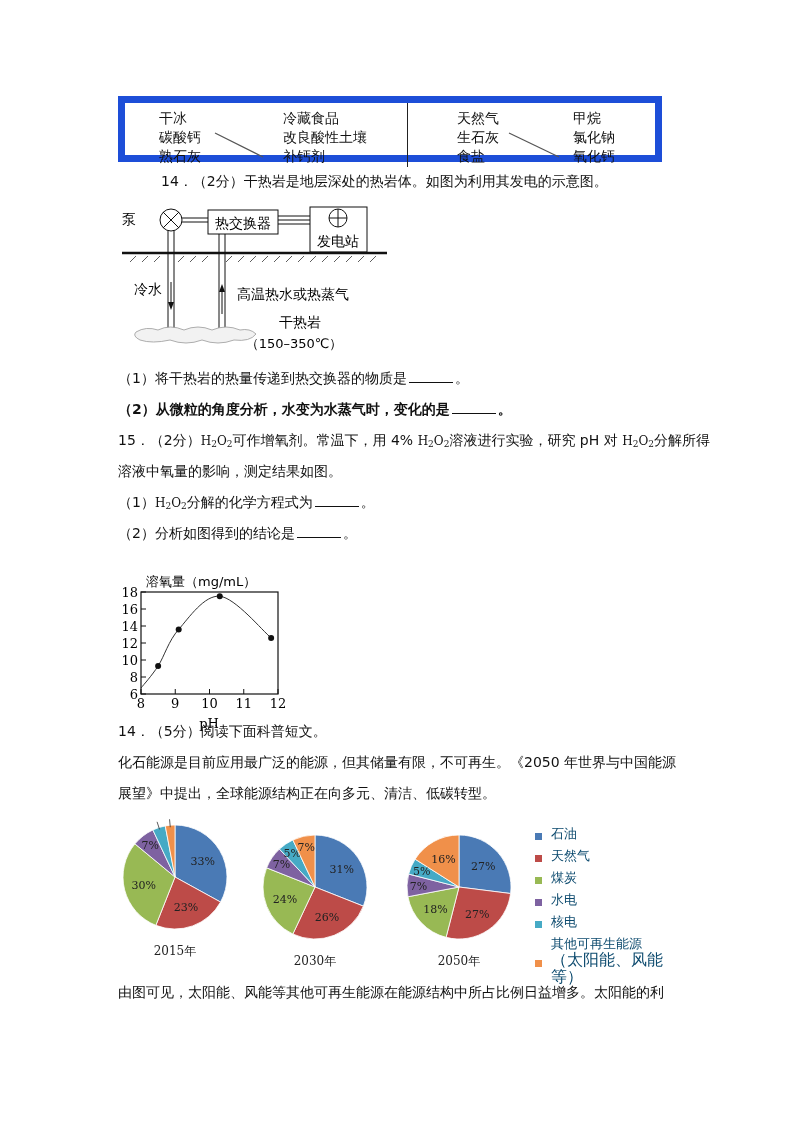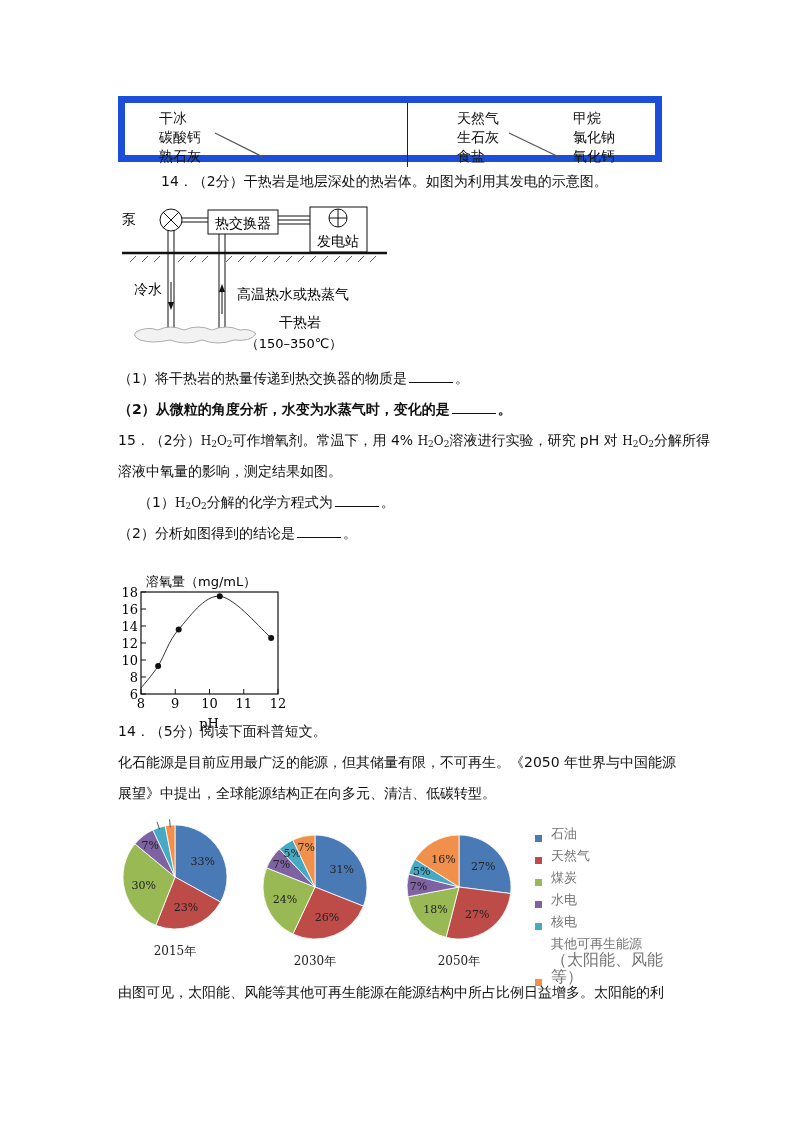--- a/index.html
+++ b/index.html
@@ -21,32 +21,37 @@
   .diagram { left:122px; top:202px; width:270px; height:155px; }
   .diagram svg text { font-family:"DejaVu Sans", sans-serif; }
 
   
   .chart { left:118px; top:570px; width:180px; height:165px; }
   .chart svg text { font-family:"DejaVu Serif", serif; }
 
   
   .pies { left:118px; top:810px; width:560px; height:165px; }
   .legend { left:535px; top:826px; width:150px; }
-  .legend-item { display:flex; align-items:flex-end; font-size:13px; line-height:16px; color:#737373; margin-bottom:6px; }
+  .legend-item { display:flex; align-items:center; font-size:13px; line-height:16px; color:#0c4a6e; margin-bottom:6px; }
   .legend-swatch { width:7px; height:7px; margin:4px 9px 0 0; flex:none; }
 </style>
 </head>
 <body>
 
 <div class="abs match-table">
   <div class="abs divider"></div>
   <div class="abs mt-col" style="left:34px; top:6px;">
     <div>干冰</div>
     <div>碳酸钙</div>
     <div>熟石灰</div>
+  </div>
+  <div class="abs mt-col" style="left:158px; top:6px;">
+    <div>冷藏食品</div>
+    <div>改良酸性土壤</div>
+    <div>补钙剂</div>
   </div>
   <div class="abs mt-col" style="left:332px; top:6px;">
     <div>天然气</div>
     <div>生石灰</div>
     <div>食盐</div>
   </div>
   <div class="abs mt-col" style="left:448px; top:6px;">
     <div>甲烷</div>
     <div>氯化钠</div>
     <div>氧化钙</div>
@@ -132,21 +137,21 @@
   <span>（1）将干热岩的热量传递到热交换器的物质是</span><span class="blank"></span><span>。</span>
 </div>
 <div class="abs txt" style="left:118px; top:400px;font-weight:bold;">
   <span>（2）从微粒的角度分析，水变为水蒸气时，变化的是</span><span class="blank"></span><span>。</span>
 </div>
 
 <div class="abs txt" style="left:118px; top:431px;">
   <span>15．（2分）</span><span class="h2o2"><span>H</span><sub>2</sub><span>O</span><sub>2</sub></span><span>可作增氧剂。常温下，用 4%  </span><span class="h2o2"><span>H</span><sub>2</sub><span>O</span><sub>2</sub></span><span>溶液进行实验，研究 pH 对 </span><span class="h2o2"><span>H</span><sub>2</sub><span>O</span><sub>2</sub></span><span>分解所得</span>
 </div>
 <div class="abs txt" style="left:118px; top:462px;">溶液中氧量的影响，测定结果如图。</div>
-<div class="abs txt" style="left:118px; top:493px;margin-left:20px;">
+<div class="abs txt" style="left:118px; top:493px;">
   <span>（1）</span><span class="h2o2"><span>H</span><sub>2</sub><span>O</span><sub>2</sub></span><span>分解的化学方程式为</span><span class="blank"></span><span>。</span>
 </div>
 <div class="abs txt" style="left:118px; top:524px;">
   <span>（2）分析如图得到的结论是</span><span class="blank"></span><span>。</span>
 </div>
 
 <div class="abs chart">
   <svg id="line-chart" width="180" height="165">
     <text id="lc-title" x="28" y="16" font-size="13" style="font-family:'DejaVu Sans',sans-serif">溶氧量（mg/mL）</text>
     <text id="lc-xlabel" x="91" y="158" font-size="13" text-anchor="middle">pH</text>

